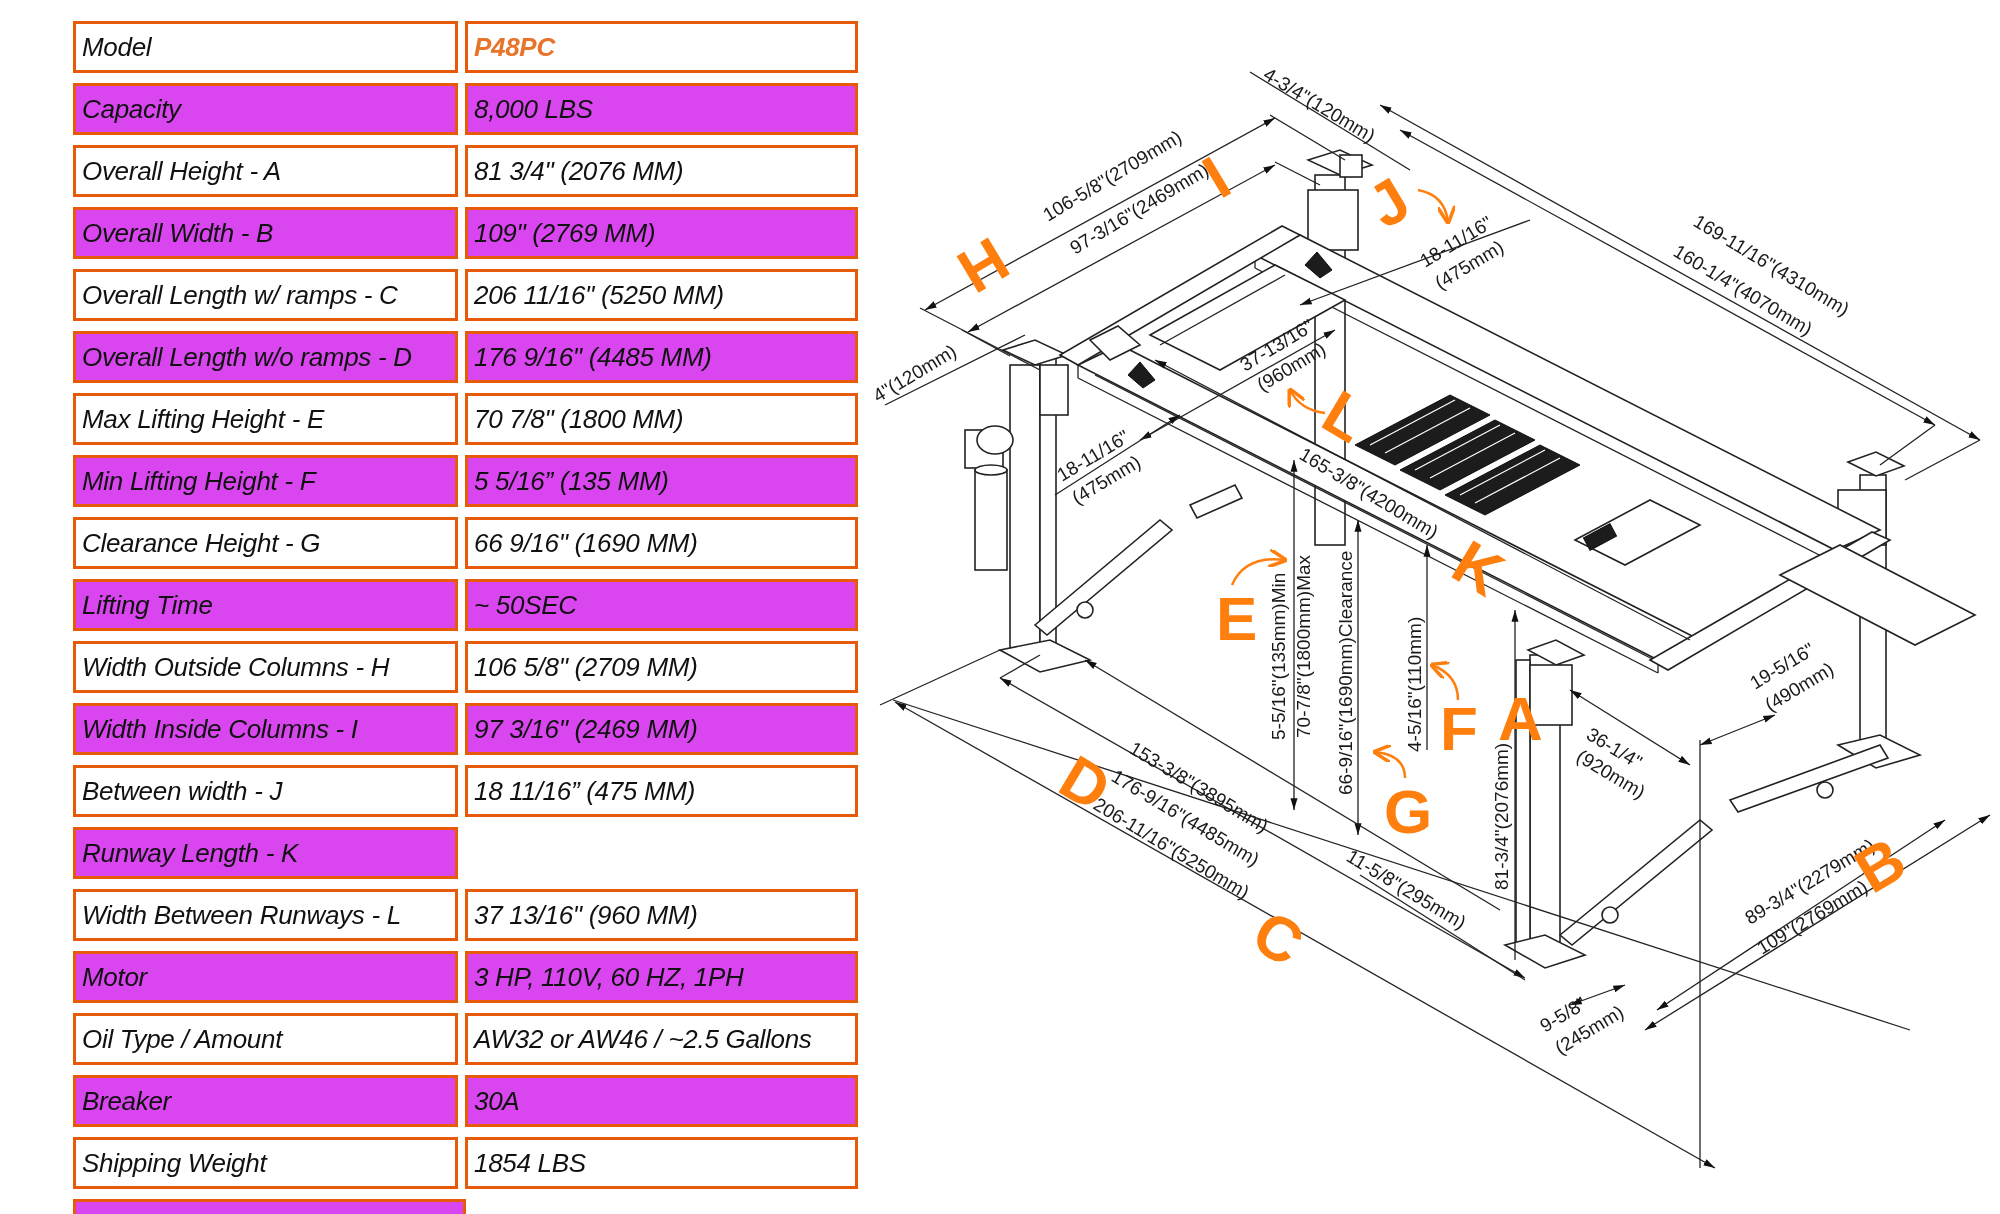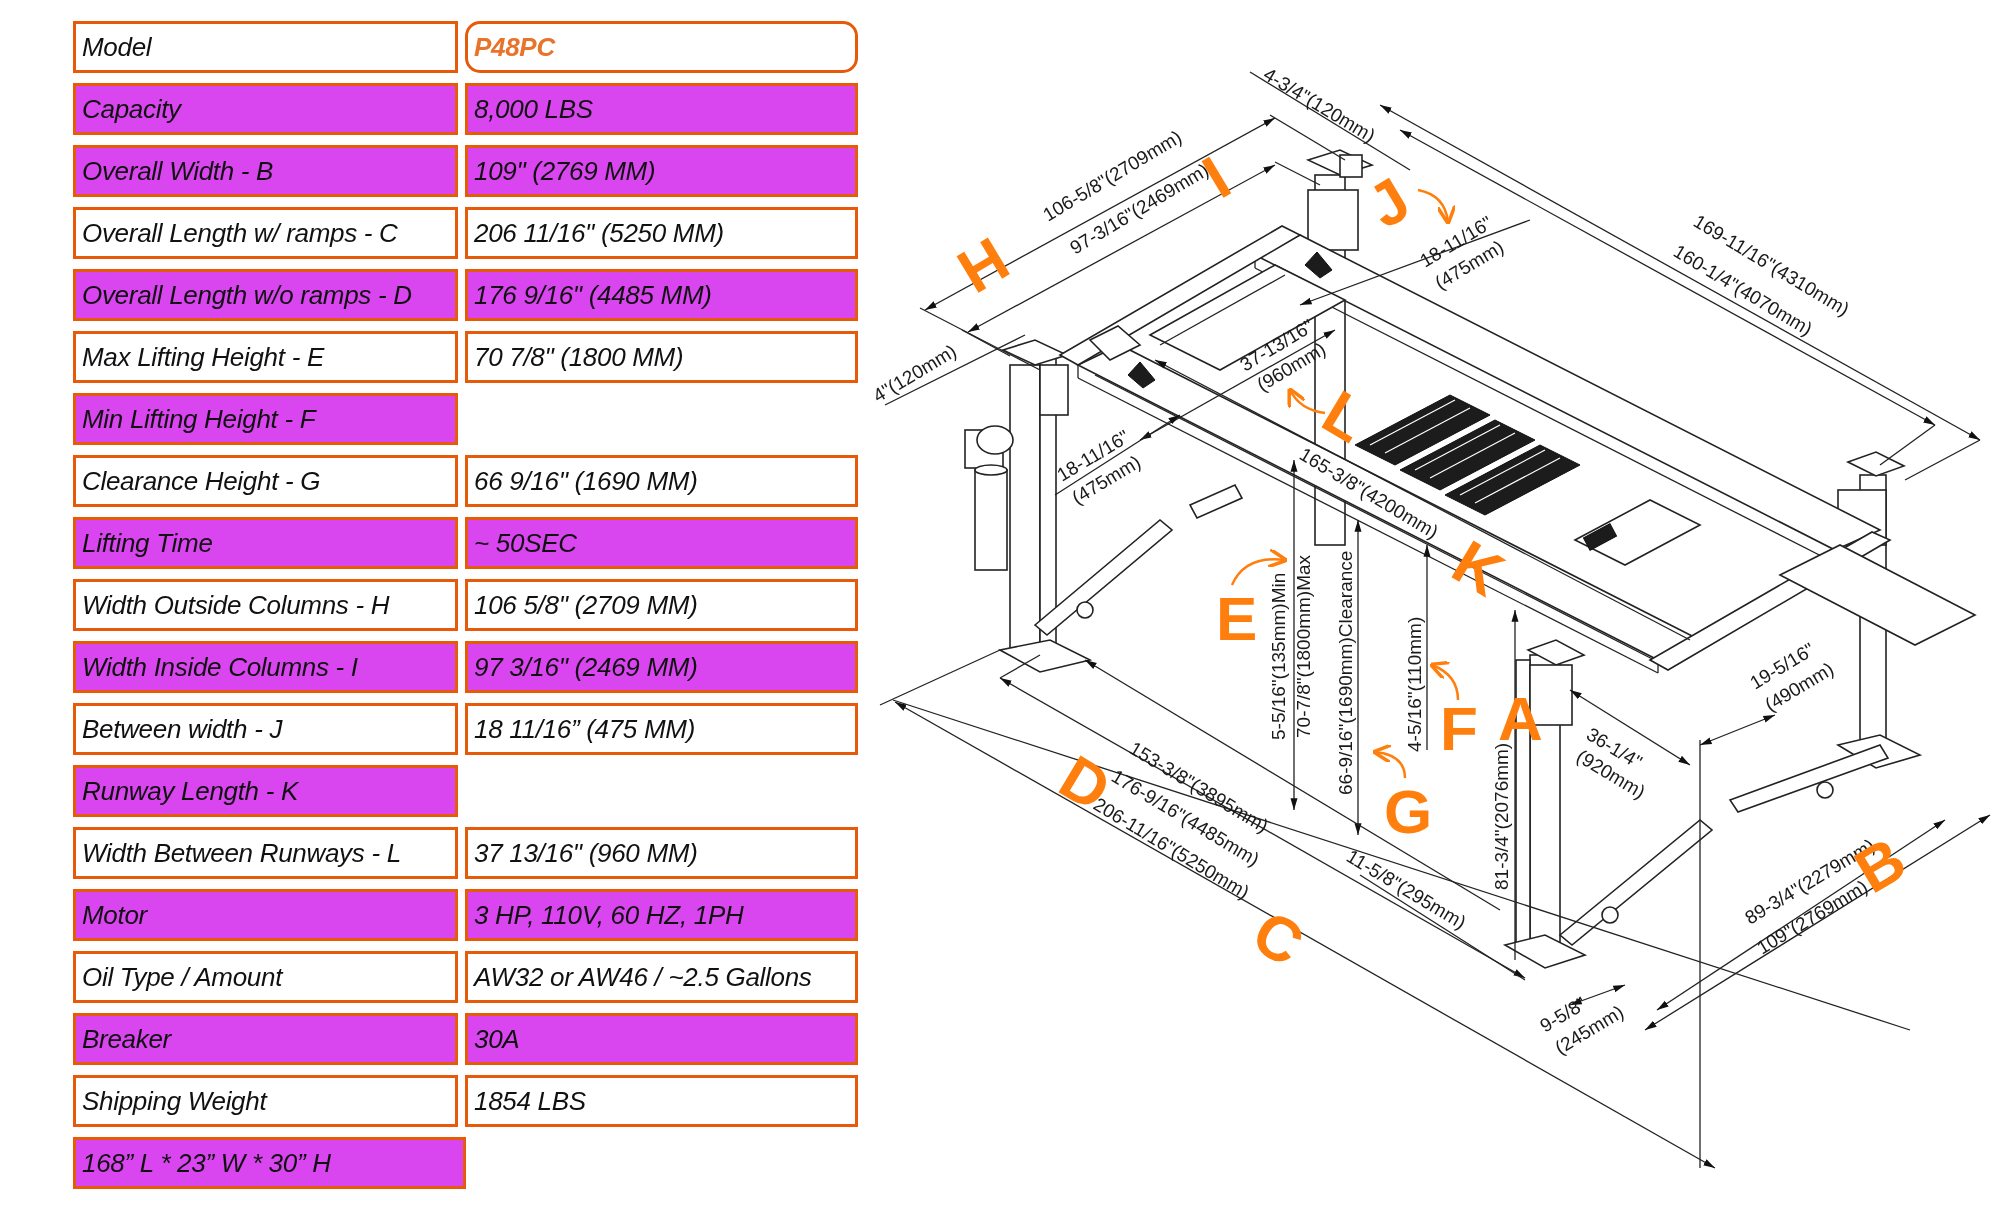--- a/index.html
+++ b/index.html
@@ -3,21 +3,21 @@
 <meta charset="utf-8">
 <style>
   html, body { margin: 0; padding: 0; background: #ffffff; }
   body { width: 2000px; height: 1214px; position: relative; overflow: hidden; font-family: "Liberation Sans", sans-serif; }
   .spec-table { position: absolute; left: 73px; top: 21px; width: 785px; }
   .spec-row { display: flex; height: 52px; margin-bottom: 10px; font-style: italic; }
   .cell { box-sizing: border-box; height: 52px; border: 3.5px solid #E65A0A; display: flex; align-items: center; padding-left: 6px; font-size: 26px; color: #111; white-space: nowrap; overflow: hidden; letter-spacing: -0.3px; }
   .cell.label { width: 385px; margin-right: 7px; }
   .cell.value { width: 393px; }
   .spec-row.shaded .cell { background: #d946ef; }
-  .spec-row.header .cell.value { color: #E8732A; font-weight: bold; border-radius: 15px; }
+  .spec-row.header .cell.value { color: #E8732A; font-weight: bold; }
   .diagram { position: absolute; left: 0; top: 0; width: 2000px; height: 1214px; pointer-events: none; }
   .diagram * { pointer-events: auto; }
   .dim { font-family: "Liberation Sans", sans-serif; font-size: 19px; fill: #1a1a1a; }
   .big { font-family: "Liberation Sans", sans-serif; font-weight: bold; font-size: 62px; fill: #FF7F0E; }
   .ln { stroke: #222; stroke-width: 1.3; fill: none; }
   .part { stroke: #222; stroke-width: 1.6; fill: #fff; }
   .dark { fill: #1c1c1c; stroke: #111; stroke-width: 1; }
   .arc { stroke: #FF7F0E; stroke-width: 2.5; fill: none; }
 </style>
 </head>
@@ -25,38 +25,43 @@
 
 <div class="spec-table" id="spec-table">
     <div class="spec-row header">
     <div class="cell label">Model</div>
     <div class="cell value">P48PC</div>
   </div>
     <div class="spec-row shaded">
     <div class="cell label">Capacity</div>
     <div class="cell value">8,000 LBS</div>
   </div>
+    <div class="spec-row">
+    <div class="cell label">Overall Height - A</div>
+    <div class="cell value">81 3/4" (2076 MM)</div>
+  </div>
     <div class="spec-row shaded">
     <div class="cell label">Overall Width - B</div>
     <div class="cell value">109" (2769 MM)</div>
   </div>
     <div class="spec-row">
     <div class="cell label">Overall Length w/ ramps - C</div>
     <div class="cell value">206 11/16" (5250 MM)</div>
   </div>
     <div class="spec-row shaded">
     <div class="cell label">Overall Length w/o ramps - D</div>
     <div class="cell value">176 9/16" (4485 MM)</div>
   </div>
     <div class="spec-row">
     <div class="cell label">Max Lifting Height - E</div>
     <div class="cell value">70 7/8" (1800 MM)</div>
   </div>
     <div class="spec-row shaded">
     <div class="cell label">Min Lifting Height - F</div>
+    <div class="cell value">5 5/16” (135 MM)</div>
   </div>
     <div class="spec-row">
     <div class="cell label">Clearance Height - G</div>
     <div class="cell value">66 9/16" (1690 MM)</div>
   </div>
     <div class="spec-row shaded">
     <div class="cell label">Lifting Time</div>
     <div class="cell value">~ 50SEC</div>
   </div>
     <div class="spec-row">

